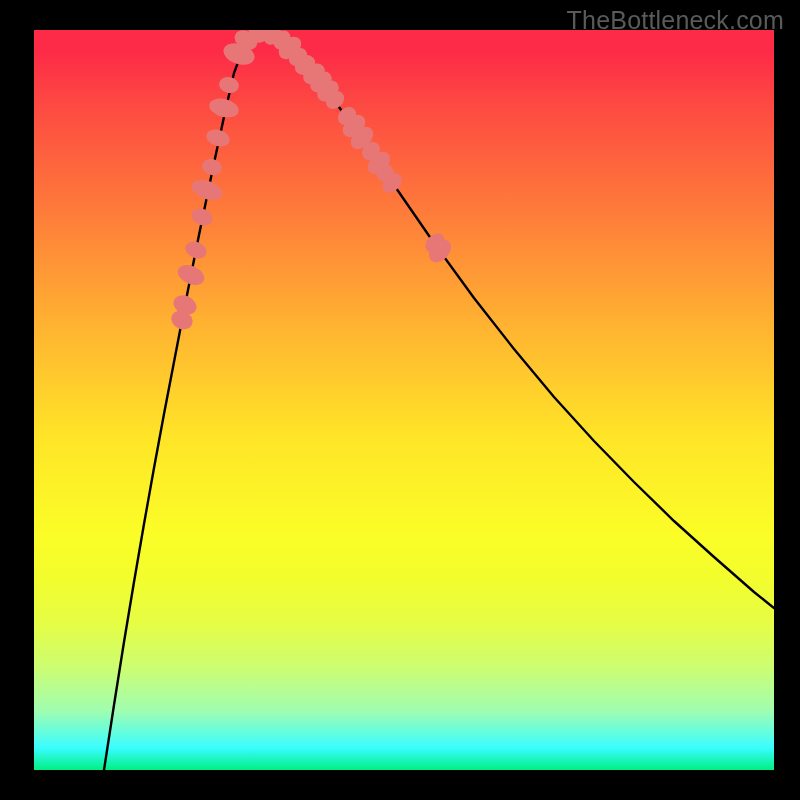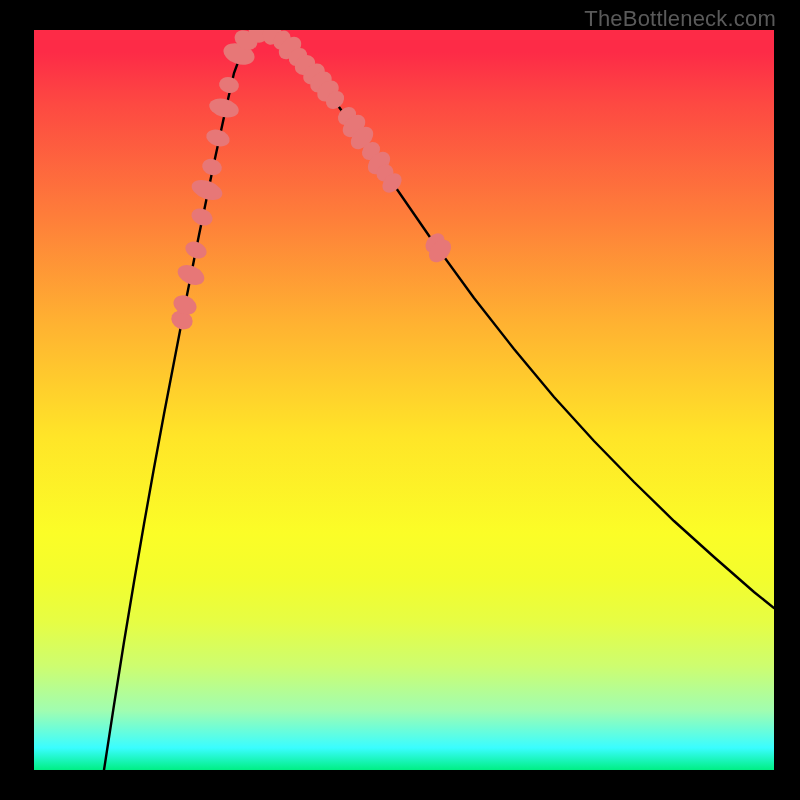--- a/index.html
+++ b/index.html
@@ -37,23 +37,23 @@
       #e6fd44 80%,
       #cdfd70 86%,
       #a0fdb1 92%,
       #3afdff 97%,
       #00ef84 100%
     );
   }
   .watermark {
     position: absolute;
     top: 6px;
-    right: 24px;
+    right: 16px;
     color: #5a5a5a;
-    font-size: 22px;
+    font-size: 25px;
     font-weight: 500;
     letter-spacing: 0.2px;
     z-index: 20;
   }
   svg.curve {
     position: absolute;
     left: 0;
     top: 0;
     width: 740px;
     height: 740px;

